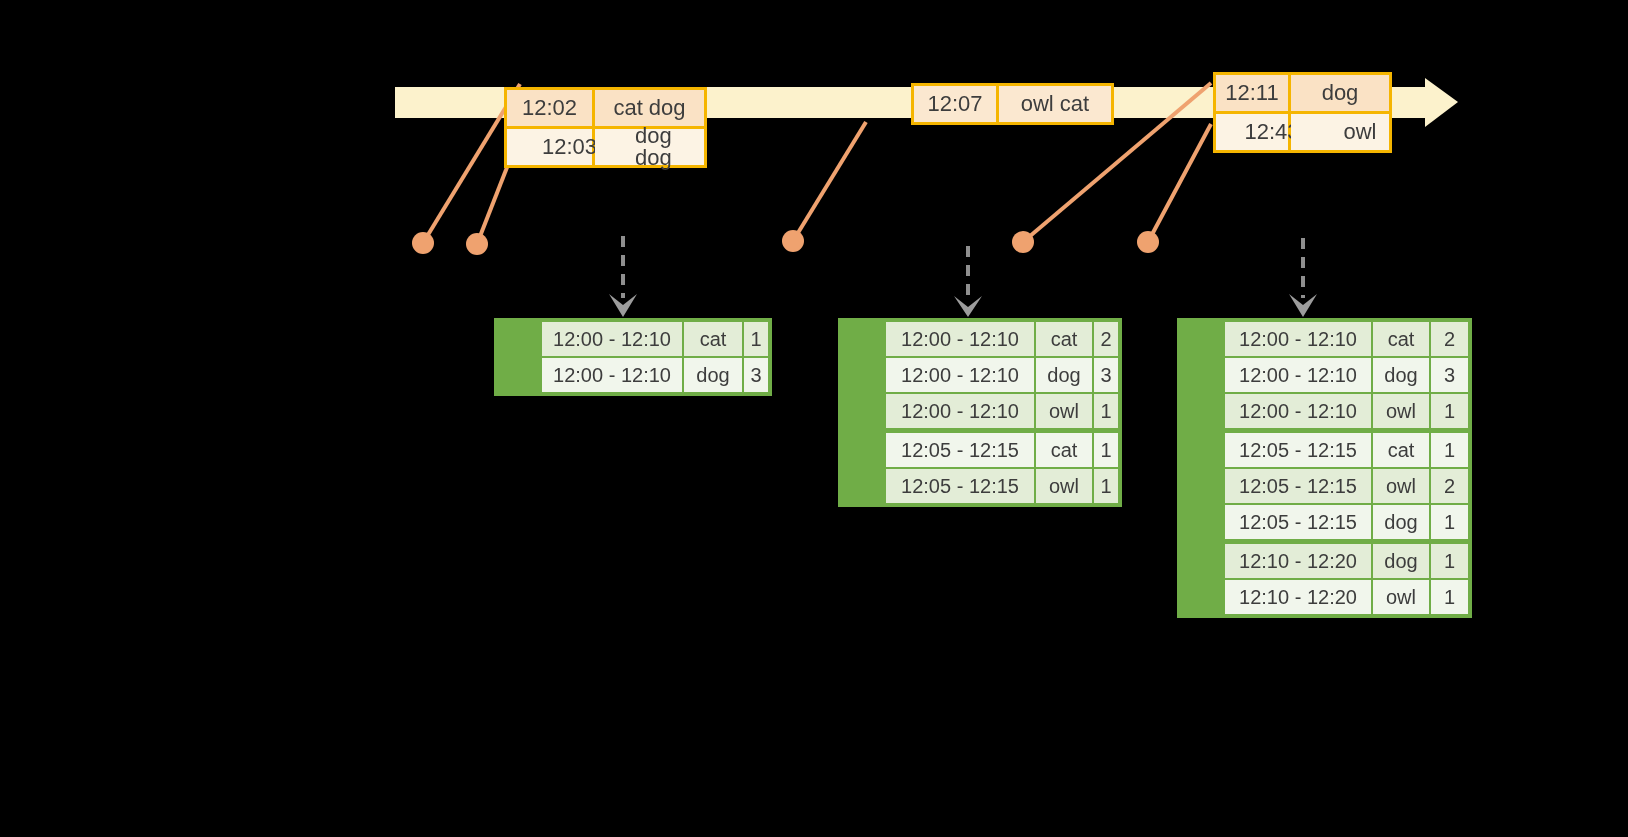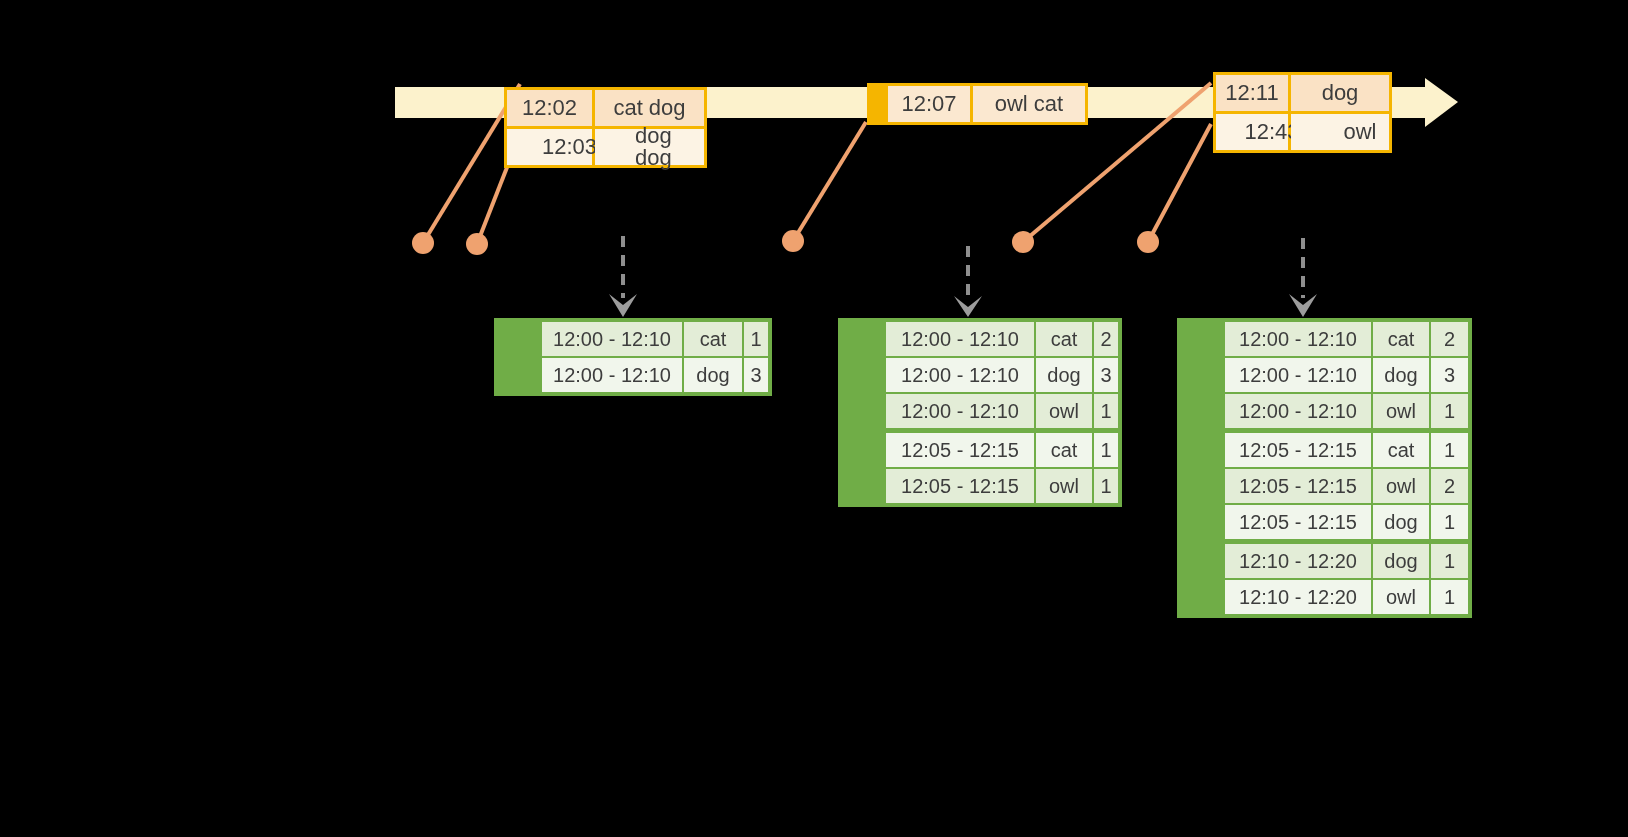--- a/index.html
+++ b/index.html
@@ -13,21 +13,21 @@
   
   .etable {
     position:absolute; z-index:2; display:grid; gap:3px;
     background:#F5B500; border:3px solid #F5B500;
   }
   .etable .cell {
     height:36px; display:flex; align-items:center; justify-content:center;
     font-size:22px; line-height:1;
   }
   .t1 { left:504px; top:62px;  grid-template-columns:85px 109px;margin-top:25px; }
-  .t2 { left:867px; top:83px;  grid-template-columns:82px 112px;padding-left:18px; }
+  .t2 { left:911px; top:83px;  grid-template-columns:82px 112px; }
   .t3 { left:1213px; top:72px; grid-template-columns:72px 98px; }
   .fill-peach { background:#FAE2C5; }
   .fill-cream { background:#FCF3E4;padding-left:40px; }
   .fill-mid   { background:#FBE8D0; }
 
   
   .gtable {
     position:absolute; z-index:2; display:flex; flex-direction:column; gap:2px;
     background:#70AD47; border:4px solid #70AD47;
   }

